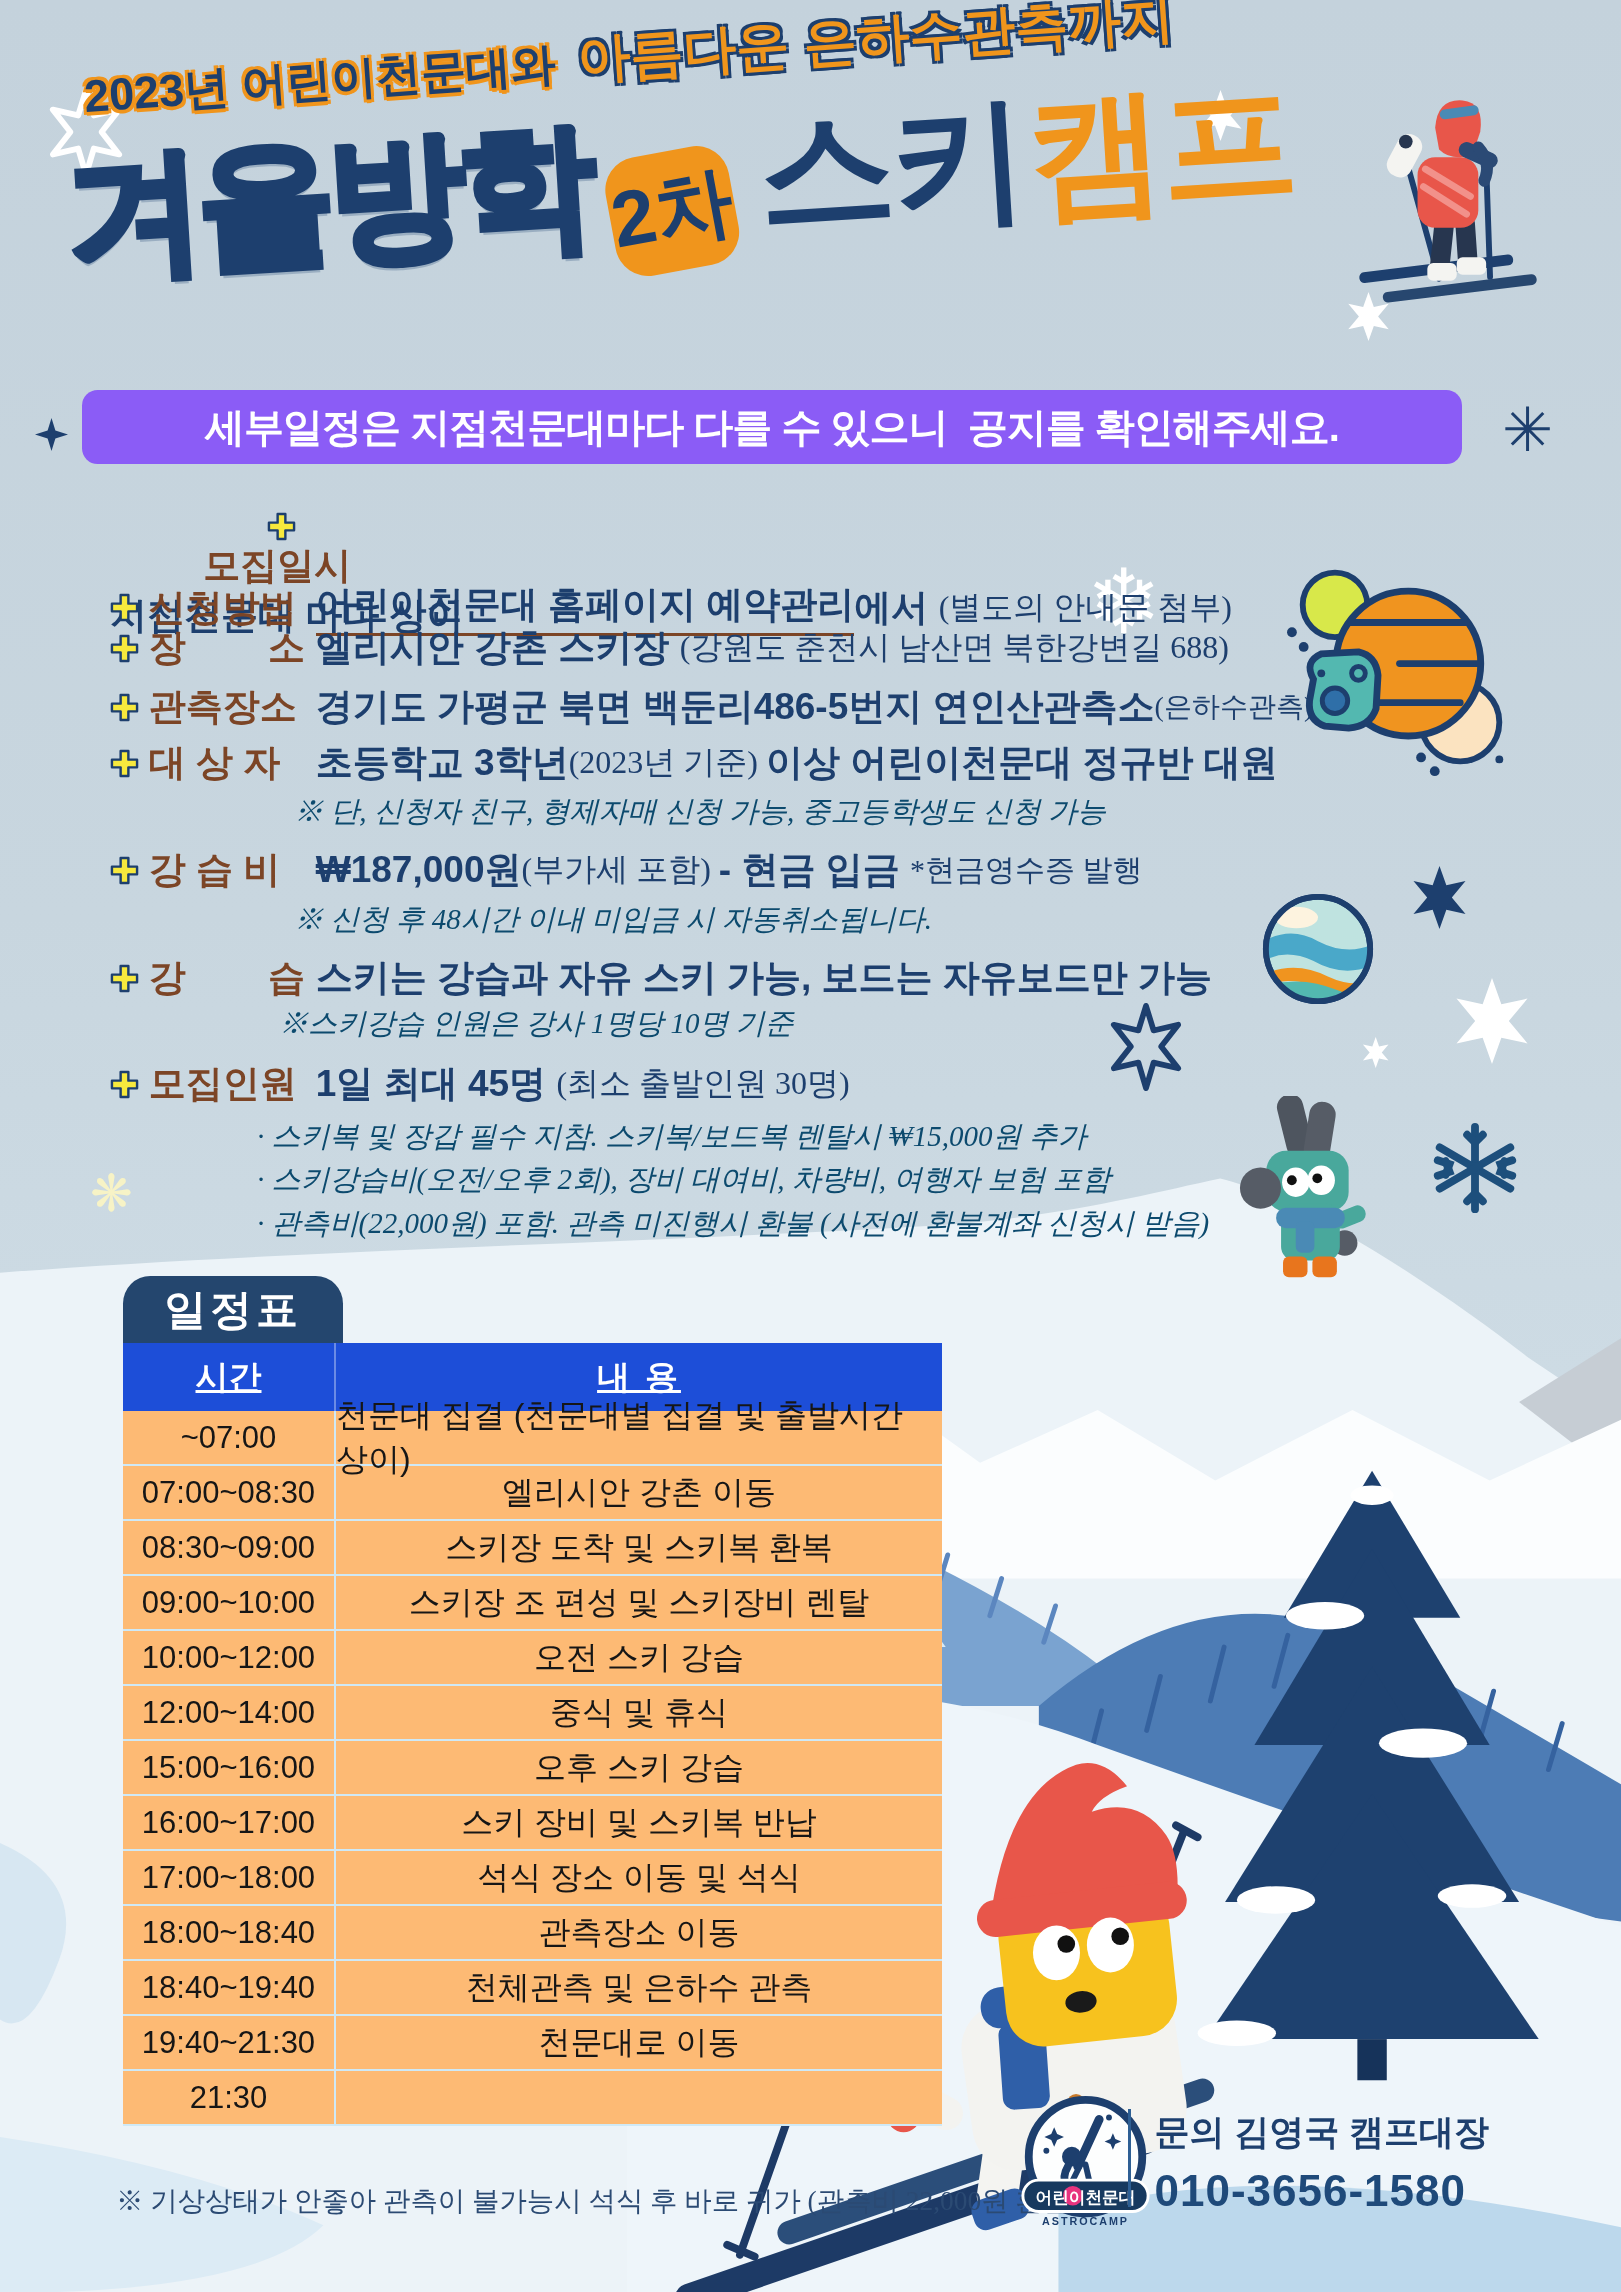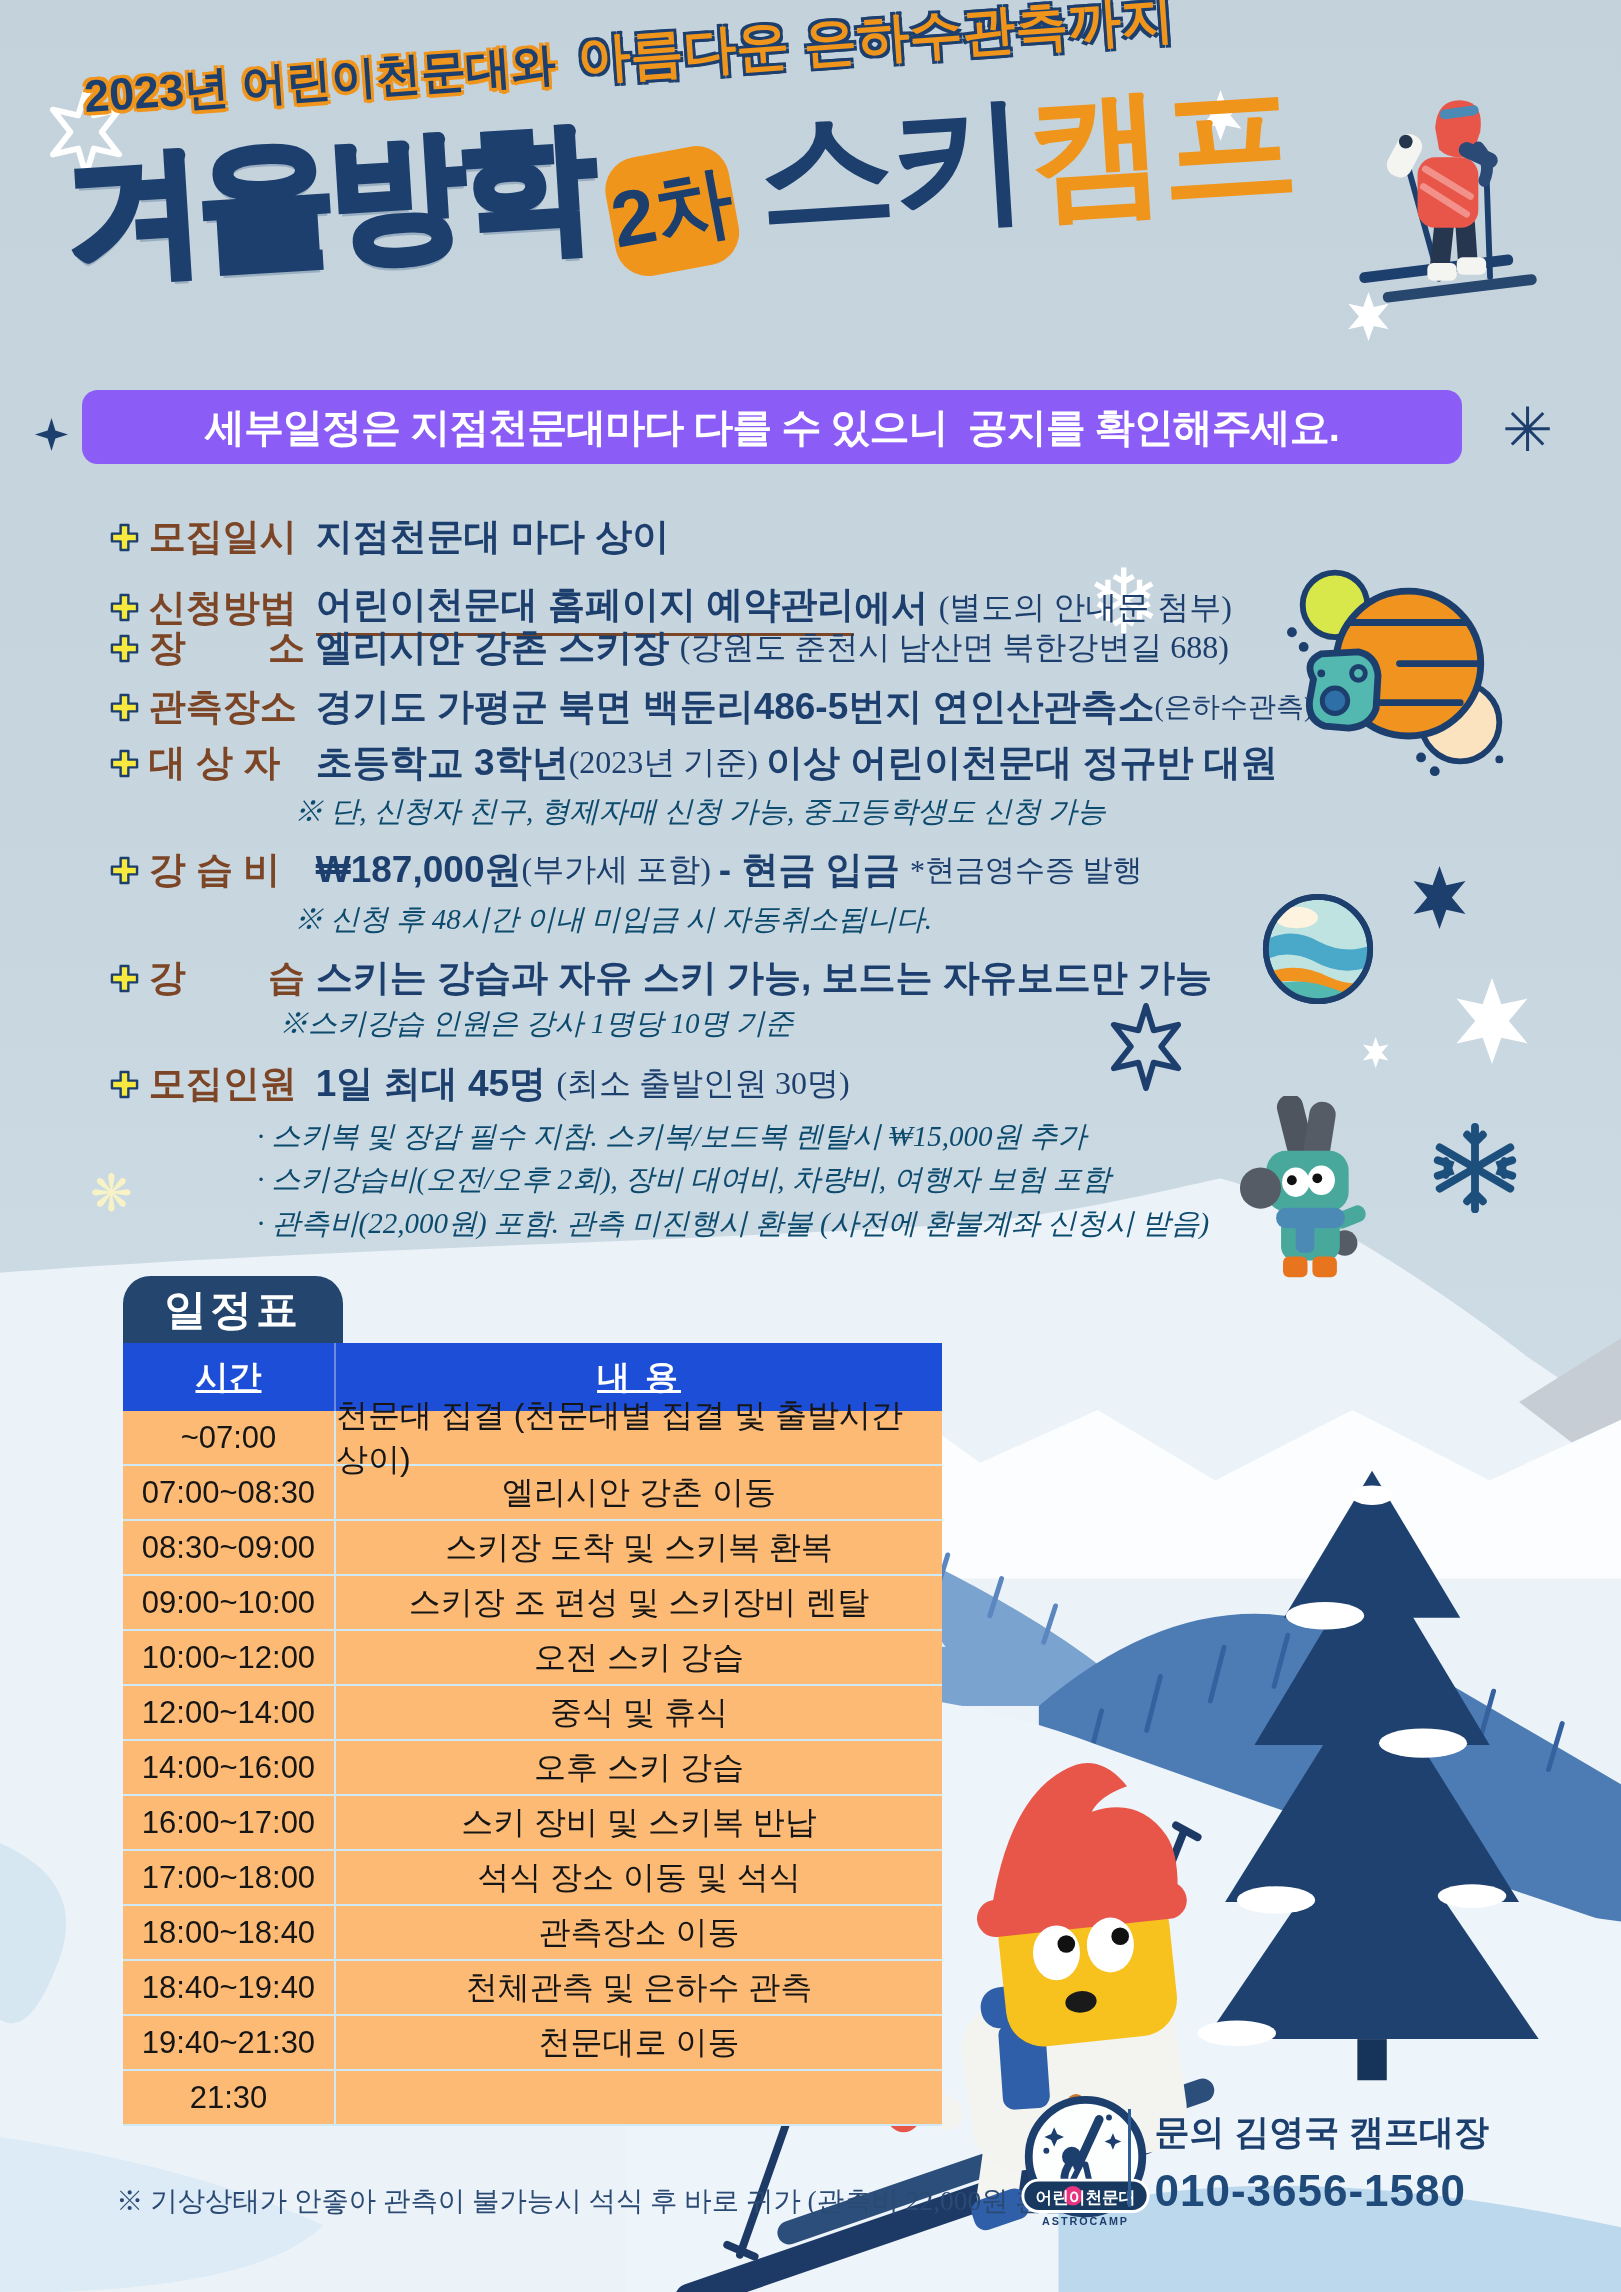--- a/index.html
+++ b/index.html
@@ -275,21 +275,21 @@
 
 <div class="abs titlerow">
   <span class="tw">겨울방학</span>
   <span class="tbadge">2차</span>
   <span class="tn">스키</span>
   <span class="to">캠프</span>
 </div>
 
 <div class="abs banner">세부일정은 지점천문대마다 다를 수 있으니  공지를 확인해주세요.</div>
 
-<div class="iline" style="top:512px;">
+<div class="iline" style="top:512px;flex-direction:column;">
   <svg class="bullet" width="29" height="29" viewBox="0 0 30 30">
       <path d="M11,2 h8 v9 h9 v8 h-9 v9 h-8 v-9 h-9 v-8 h9 Z" fill="#f7e93d" stroke="#1d3f6e" stroke-width="2.5" stroke-linejoin="round"></path>
     </svg>
   <span class="lbl">모집일시</span>
   <span>지점천문대 마다 상이</span>
 </div>
 
 <div class="iline" style="top:567px;margin-top:13px;">
   <svg class="bullet" width="29" height="29" viewBox="0 0 30 30">
       <path d="M11,2 h8 v9 h9 v8 h-9 v9 h-8 v-9 h-9 v-8 h9 Z" fill="#f7e93d" stroke="#1d3f6e" stroke-width="2.5" stroke-linejoin="round"></path>
@@ -386,21 +386,21 @@
     </div>
   <div class="trow">
       <div class="c1">10:00~12:00</div>
       <div class="c2">오전 스키 강습</div>
     </div>
   <div class="trow">
       <div class="c1">12:00~14:00</div>
       <div class="c2">중식 및 휴식</div>
     </div>
   <div class="trow">
-      <div class="c1">14:00~16:00</div>
+      <div class="c1">15:00~16:00</div>
       <div class="c2">오후 스키 강습</div>
     </div>
   <div class="trow">
       <div class="c1">16:00~17:00</div>
       <div class="c2">스키 장비 및 스키복 반납</div>
     </div>
   <div class="trow">
       <div class="c1">17:00~18:00</div>
       <div class="c2">석식 장소 이동 및 석식</div>
     </div>

